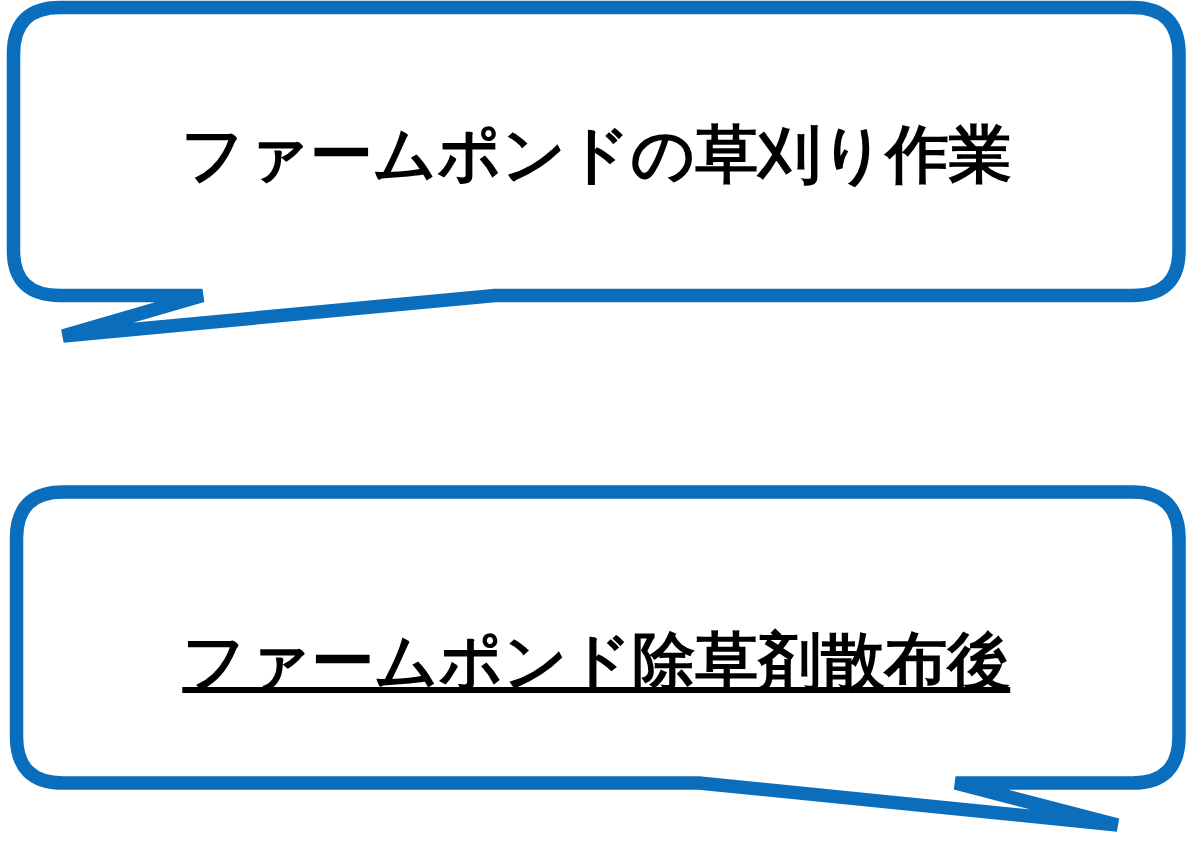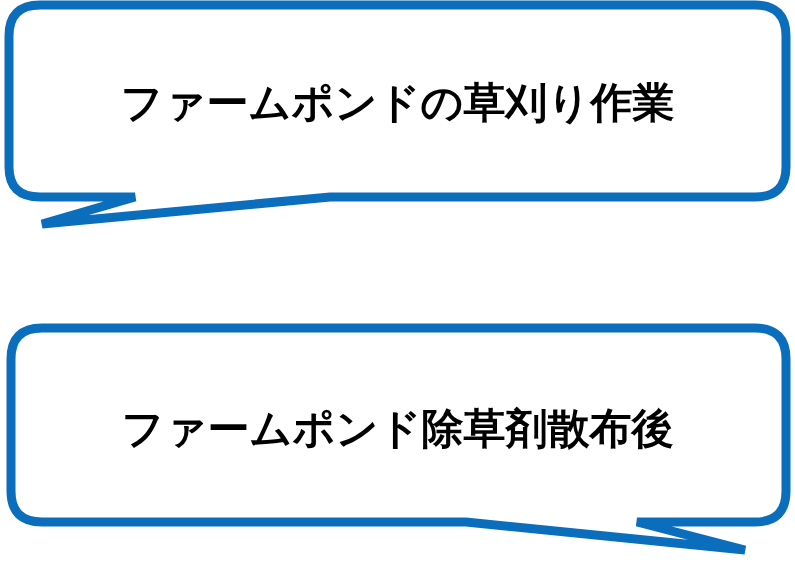--- a/index.html
+++ b/index.html
@@ -27,21 +27,21 @@
       width: 795px;
       text-align: center;
       font-weight: bold;
       color: #000000;
       font-size: 42px;
       line-height: 50px;
       letter-spacing: 0px;
       white-space: nowrap;
     }
     #caption-top { top: 78px; }
-    #caption-bottom { top: 404px; }
+    #caption-bottom { top: 416px; text-decoration: underline; }
   </style>
 </head>
 <body>
 
 <svg class="bubble-svg" viewBox="0 0 795 562" xmlns="http://www.w3.org/2000/svg">
 
   <path d="M 40 5
            L 755 5
            Q 786 5 786 36
            L 786 167

